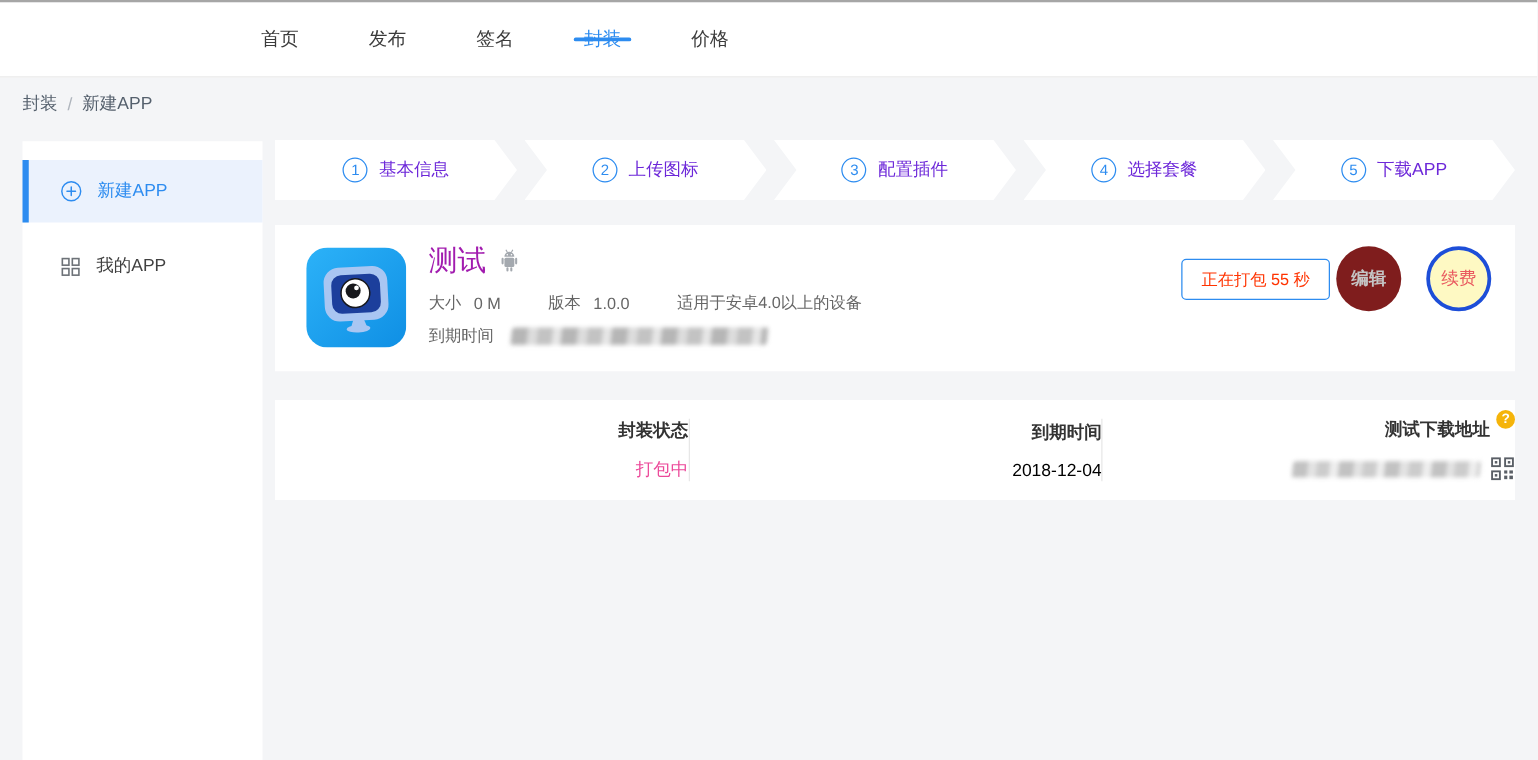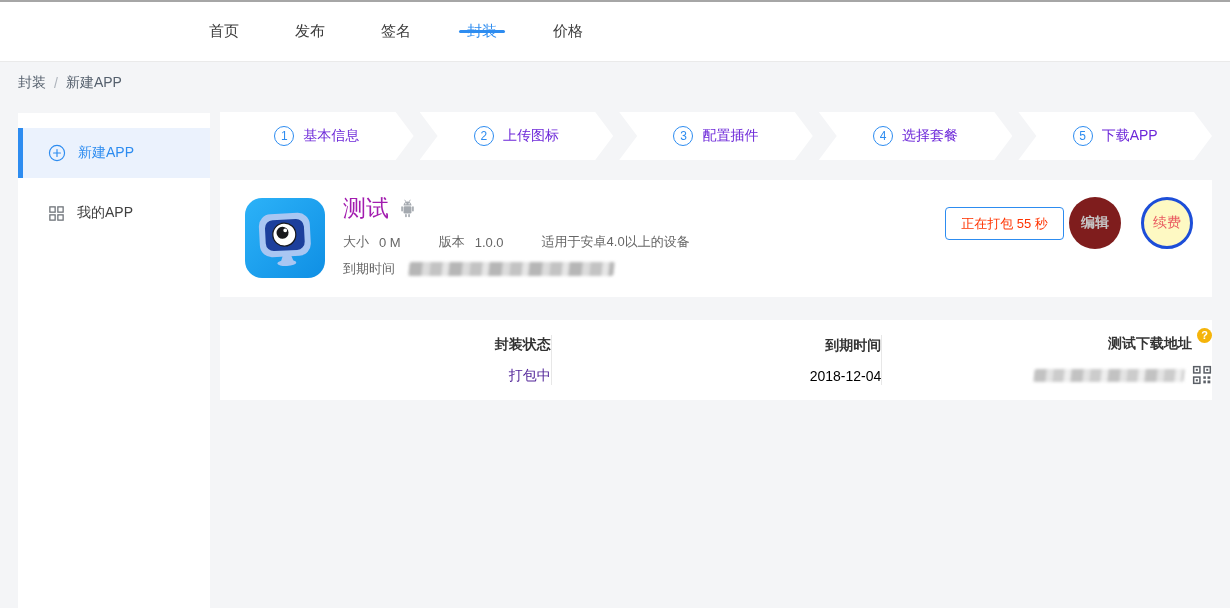--- a/index.html
+++ b/index.html
@@ -56,21 +56,21 @@
   .circle-btn { position:absolute; top:17px; width:52px; height:52px; border-radius:50%; font-size:14px; display:flex; align-items:center; justify-content:center; cursor:pointer; font-family:inherit; }
   .edit-btn { right:91px; background:#7f1d1d; border:none; color:#c5c5c5;font-weight:bold; }
   .renew-btn { right:19px; background:#fef9c3; border:3px solid #1d4ed8; color:#e9595f; }
 
   
   .status-card { position:absolute; left:220px; right:18px; top:320px; height:80px; background:#fff; display:flex; align-items:center; }
   .status-col { flex:1; position:relative; display:flex; flex-direction:column; align-items:flex-end; justify-content:center; height:100%; }
   .status-col + .status-col::before { content:""; position:absolute; left:0; top:15px; bottom:15px; width:1px; background:#e7e7e7; }
   .status-header { font-size:14px; font-weight:bold; color:#333; display:flex; align-items:flex-start; gap:5px; }
   .status-value { margin-top:13px; font-size:14px; color:#000000; }
-  .status-value.link { color:#4c1d95; }
+  .status-value.link { color:#ec4899; }
   .value-row { margin-top:12px; display:flex; align-items:center; gap:8px; }
   .q-badge { width:15px; height:15px; border-radius:50%; background:#f5b40a; color:#fff; font-size:11px; line-height:15px; text-align:center; margin-top:-7px; cursor:pointer; }
   .qr-wrap { cursor:pointer; display:flex; }
 </style>
 </head>
 <body>
 
 <div class="topline"></div>
 
 <div class="header">

